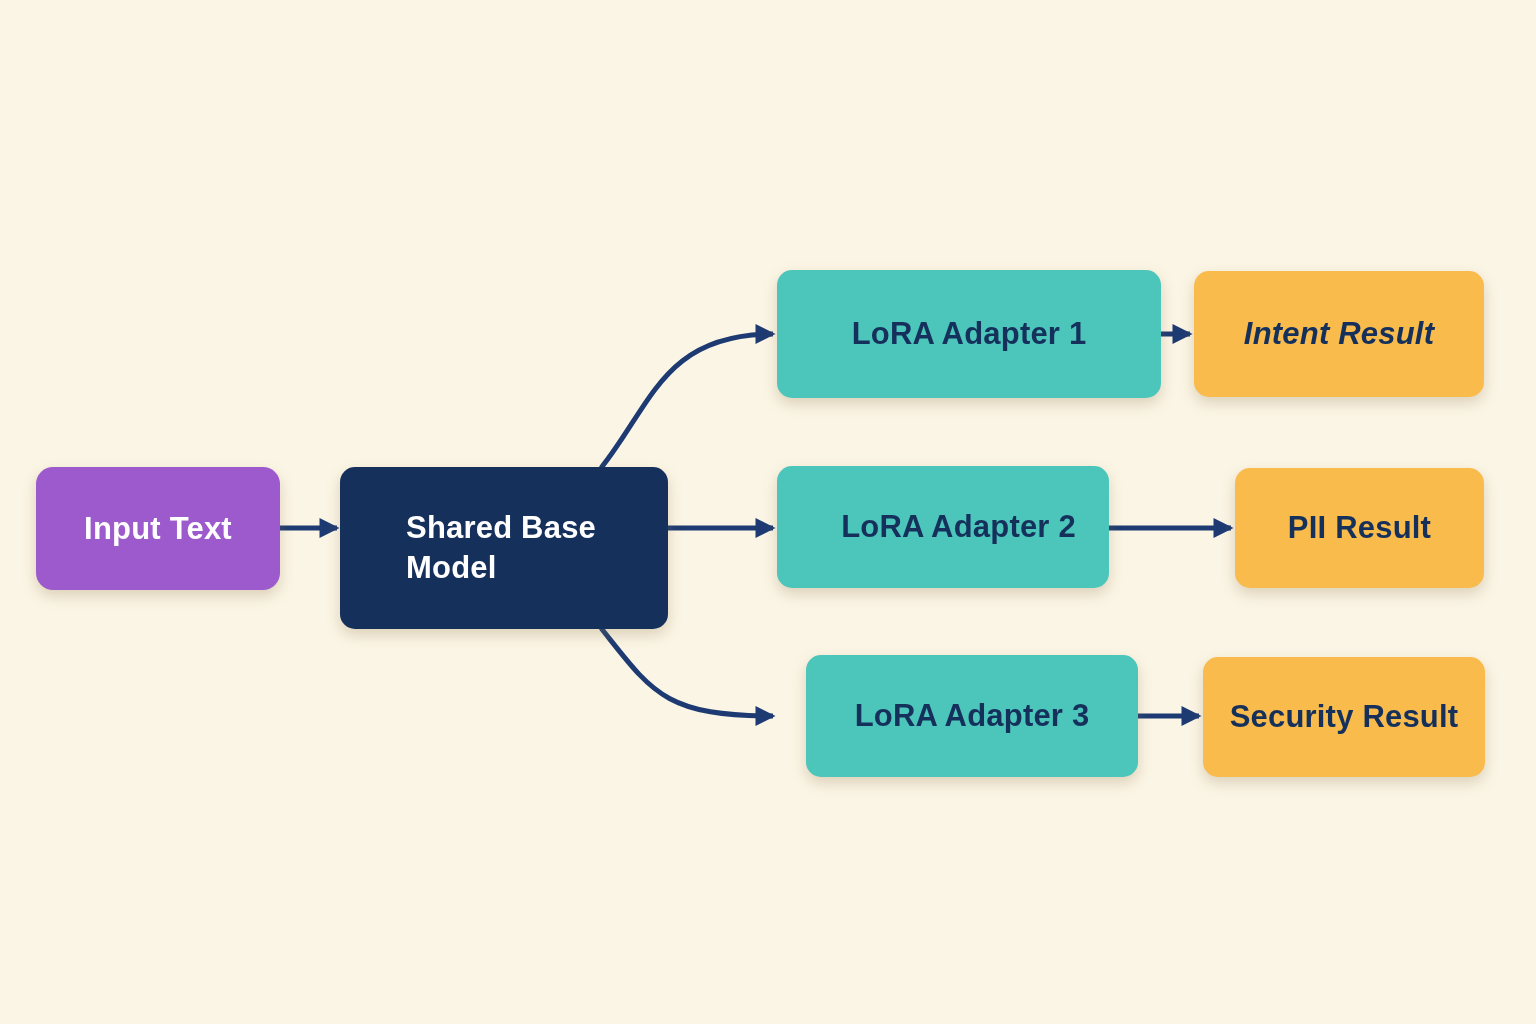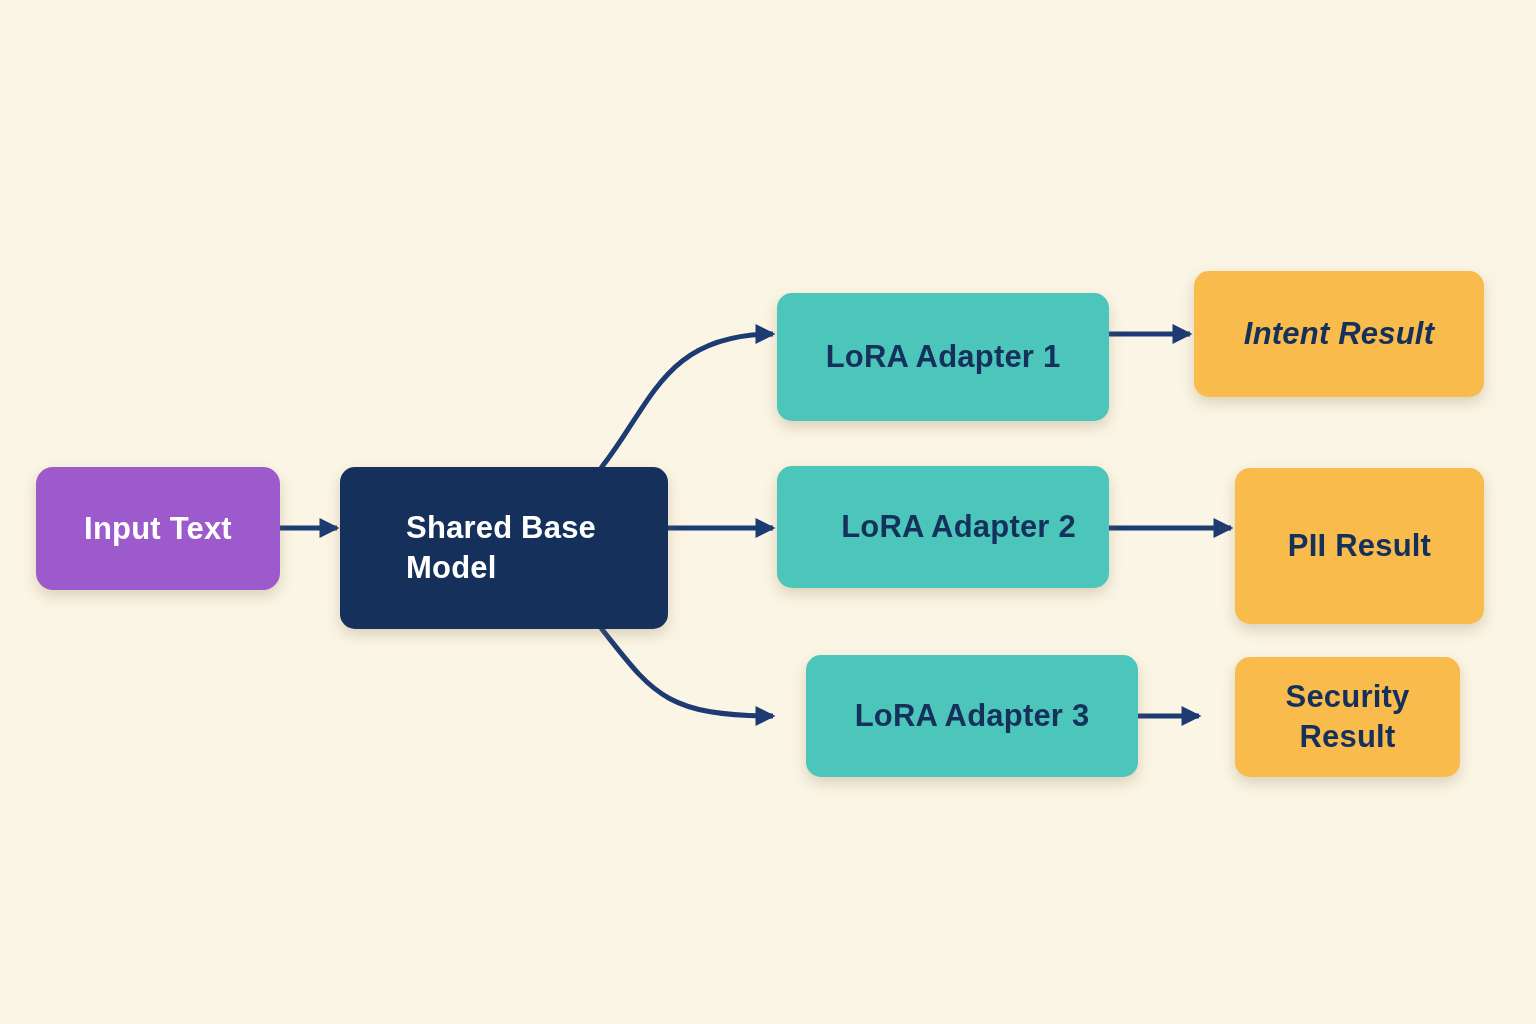--- a/index.html
+++ b/index.html
@@ -60,26 +60,26 @@
     padding: 0 40px 0 66px;
   }
   .node-adapter {
     background: var(--adapter-box, #4CC6BB);
     color: var(--text-on-light, #14305B);
   }
   .node-result {
     background: var(--result-box, #F8BB4C);
     color: var(--text-on-light, #14305B);
   }
-  .node-adapter1 { left: 777px; top: 270px; width: 332px; height: 128px; margin-top: 23px; }
+  .node-adapter1 { left: 777px; top: 270px; width: 384px; height: 128px; }
   .node-adapter2 { left: 777px; top: 466px; width: 332px; height: 122px; padding-left: 31px; }
   .node-adapter3 { left: 762px; top: 655px; width: 332px; height: 122px; margin-left: 44px; }
   .node-result1  { left: 1194px; top: 271px; width: 290px; height: 126px; font-style: italic; }
-  .node-result2  { left: 1235px; top: 468px; width: 249px; height: 156px; }
-  .node-result3  { left: 1203px; top: 657px; width: 225px; height: 120px; margin-left: 32px; }
+  .node-result2  { left: 1235px; top: 468px; width: 249px; height: 120px; }
+  .node-result3  { left: 1203px; top: 657px; width: 282px; height: 120px; }
 </style>
 </head>
 <body>
 
 <div class="stage">
 
   <svg class="edge-layer" width="1536" height="1024" viewBox="0 0 1536 1024" xmlns="http://www.w3.org/2000/svg">
     <defs>
       <marker id="arrow" viewBox="0 0 12 12" refX="10.5" refY="6" markerWidth="22" markerHeight="20" orient="auto" markerUnits="userSpaceOnUse">
         <path d="M0,0 L12,6 L0,12 Z" class="arrowhead"></path>

